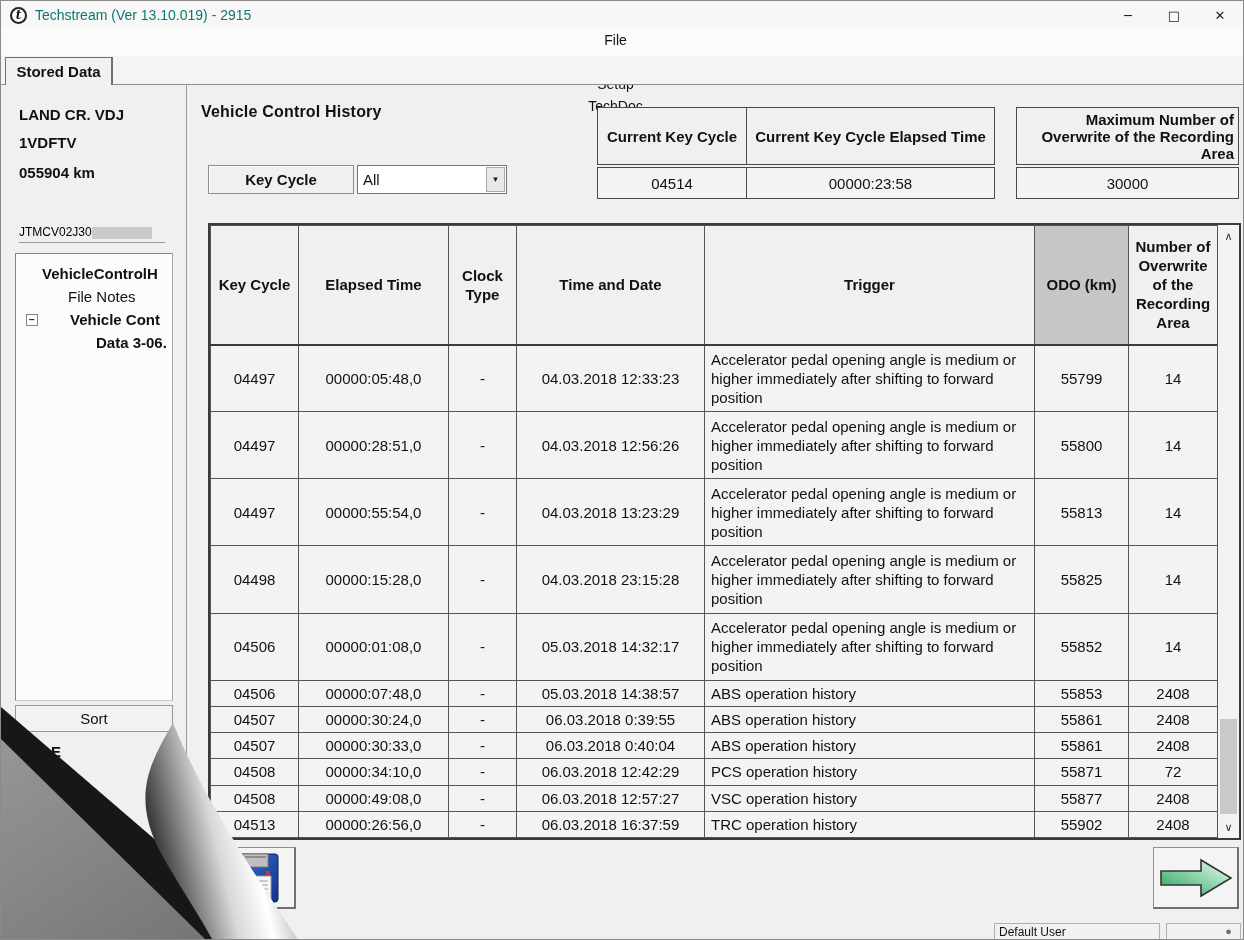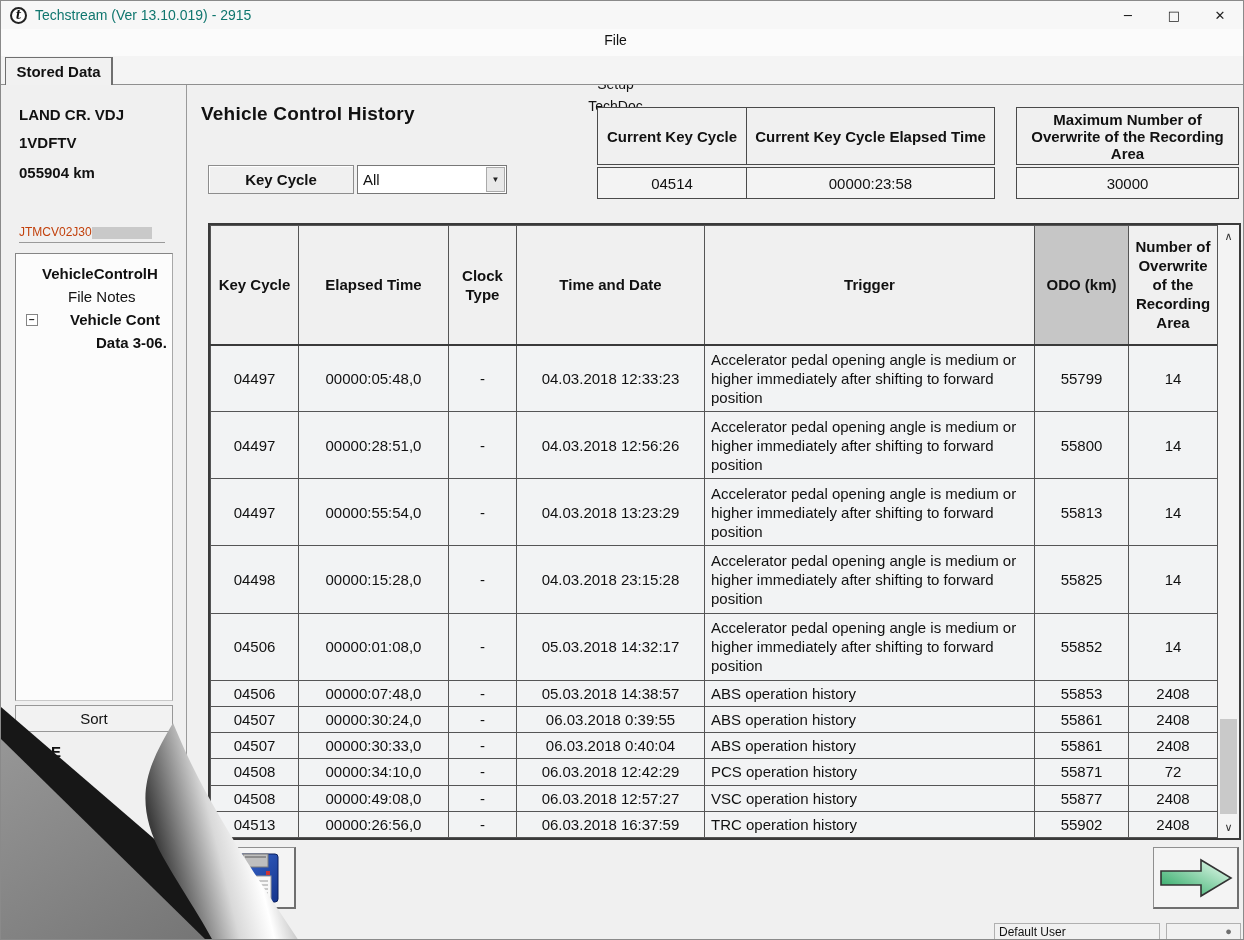--- a/index.html
+++ b/index.html
@@ -29,50 +29,50 @@
   .tab { position:absolute; left:4px; top:1px; width:108px; height:28px; background:#f1f1f1;
          border:1px solid #6f6f6f; border-bottom:none; border-right-width:2px;
          font-weight:bold; font-size:15px; display:flex; align-items:center; justify-content:center; }
 
   
   .sidebar { position:absolute; left:0; top:84px; width:186px; height:856px; background:#f0f0f0;
              border-right:1px solid #9a9a9a; }
   .vehicle-name { position:absolute; left:18px; top:16px; width:152px; font-weight:bold; font-size:15px; line-height:28px; }
   .odometer { position:absolute; left:18px; top:79px; font-weight:bold; font-size:15px; }
   .vin-row { position:absolute; left:18px; top:140px; width:146px; border-bottom:1px solid #9a9a9a;
-             padding-bottom:3px; font-size:12px; color:#c2410c; white-space:nowrap; }
+             padding-bottom:3px; font-size:12px; color:#000000; white-space:nowrap; }
   .vin-redacted { display:inline-block; width:60px; height:12px; background:#c9c9c9; vertical-align:middle; }
   .treebox { position:absolute; left:14px; top:168px; width:158px; height:448px; background:#fcfcfc;
              border:1px solid #858585; border-right-color:#a8a8a8; border-bottom-color:#c9c9c9;
              overflow:hidden; padding-top:8px; }
   .tree-item { position:relative; height:23px; line-height:23px; font-size:15px; white-space:nowrap; overflow:hidden; }
   .tree-item.b { font-weight:bold; }
   .ti-0 { padding-left:26px; } .ti-1 { padding-left:52px; } .ti-2 { padding-left:54px; } .ti-3 { padding-left:80px; }
   .expander { position:absolute; left:10px; top:6px; width:12px; height:12px; border:1px solid #848484;
               background:#fff; font-size:10px; line-height:9px; text-align:center; color:#222; }
   .sort-button { position:absolute; left:14px; top:620px; width:158px; height:27px; background:#f2f2f2;
                  border:1px solid #979797; font-size:15px; display:flex; align-items:center; justify-content:center; }
   .partial-btn-label { position:absolute; left:50px; top:658px; font-weight:bold; font-size:15px; }
 
   
-  .main-title { position:absolute; left:200px; top:102px; font-weight:bold; font-size:19px; letter-spacing:.2px; }
+  .main-title { position:absolute; left:200px; top:102px; font-weight:bold; font-size:16px; letter-spacing:.2px; }
   .key-cycle-label { position:absolute; left:207px; top:164px; width:146px; height:29px; background:#f0f0f0;
                      border:1px solid #8d8d8d; box-shadow:inset 1px 1px 0 #fff;
                      font-weight:bold; font-size:15px; display:flex; align-items:center; justify-content:center; }
   .combo { position:absolute; left:356px; top:164px; width:150px; height:29px; background:#fff;
            border:1px solid #777; display:flex; align-items:center; }
   .combo-value { flex:1; font-size:15px; padding-left:5px; }
   .combo-btn { width:19px; height:25px; margin-right:1px; background:#e9e9e9; border:1px solid #aaa;
                display:flex; align-items:center; justify-content:center; font-size:8px; color:#222; }
 
   .info-group { position:absolute; top:106px; }
   .ig1 { left:596px; } .ig2 { left:1015px; }
   .info-hrow { display:flex; }
   .info-h { border:1px solid #4a4a4a; background:#f0f0f0; height:58px; font-weight:bold; font-size:15px;
-            display:flex; align-items:center; justify-content:center; text-align:center; padding:0 4px; }
+            display:flex; align-items:center; justify-content:center; text-align:right; padding:0 4px; }
   .info-v { border:1px solid #4a4a4a; background:#f3f3f3; height:32px; margin-top:2px; font-size:15px;
             display:flex; align-items:center; justify-content:center; }
   .w150 { width:150px; } .w249 { width:249px; margin-left:-1px; } .w223 { width:223px; }
   .vrow { display:flex; }
 
   
   .table-wrap { position:absolute; left:207px; top:222px; width:1033px; height:617px;
                 border:2px solid #3a3a3a; background:#f2f2f2; }
   table.grid { border-collapse:collapse; table-layout:fixed; width:1007px; height:613px; }
   .grid th, .grid td { border:1px solid #555; font-size:15px; vertical-align:middle; text-align:center;

